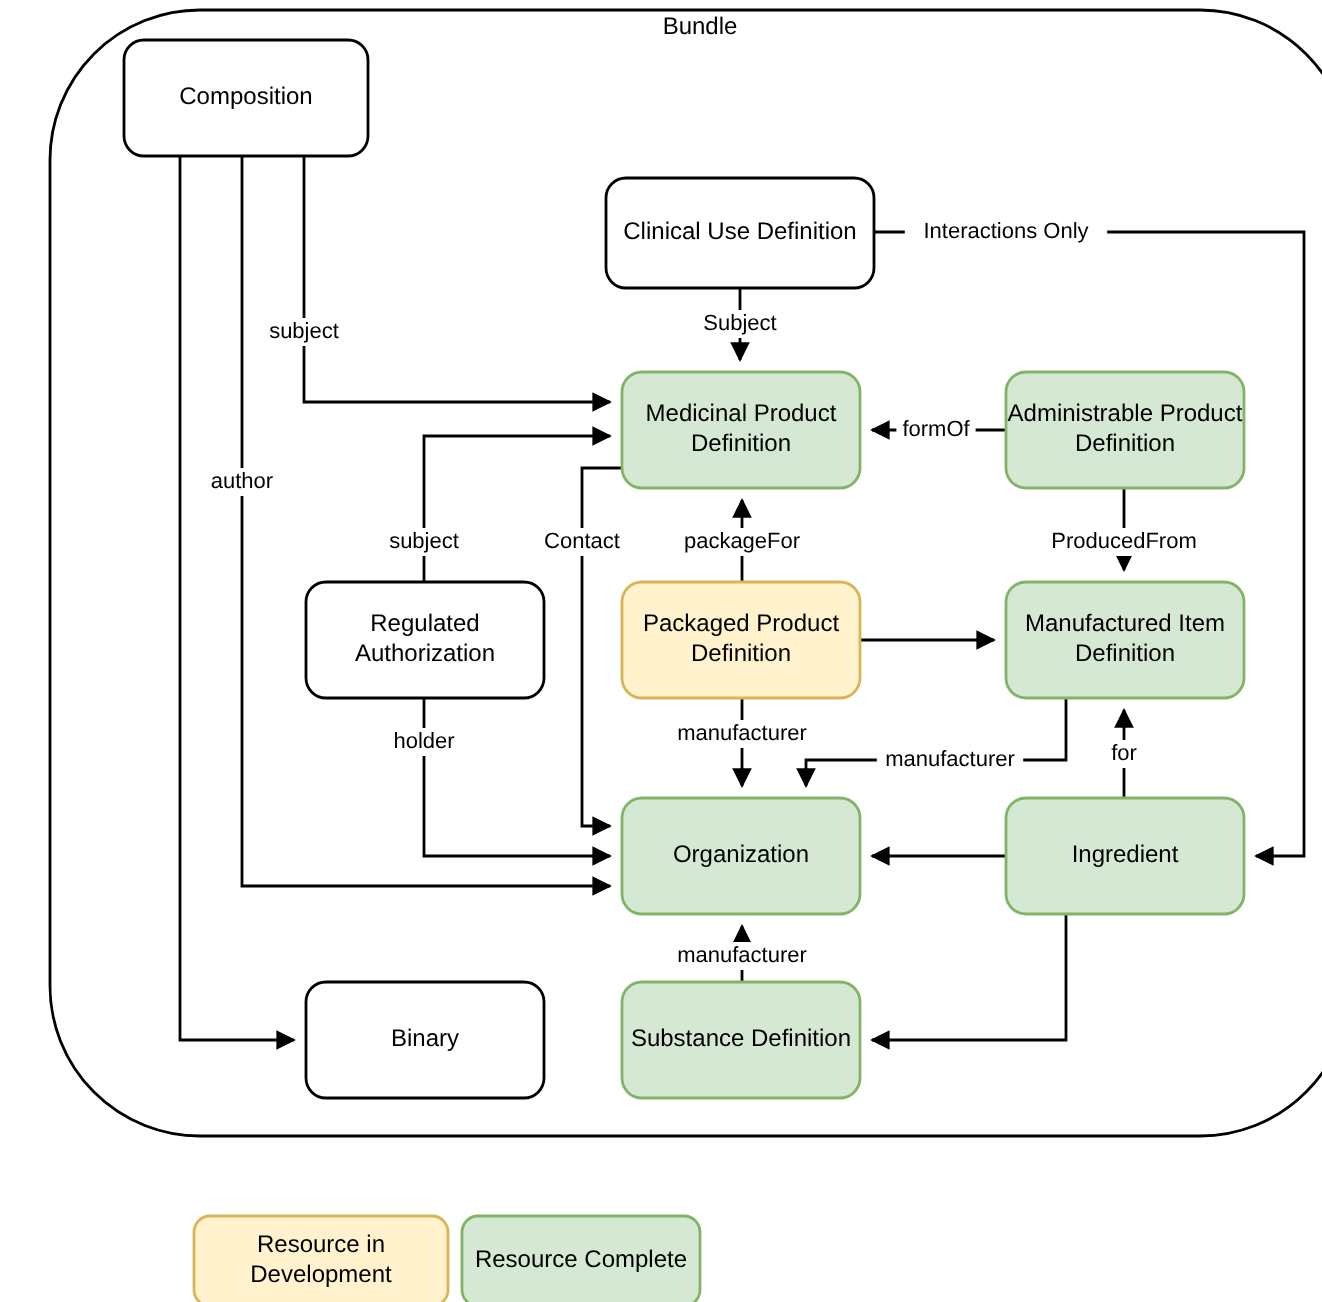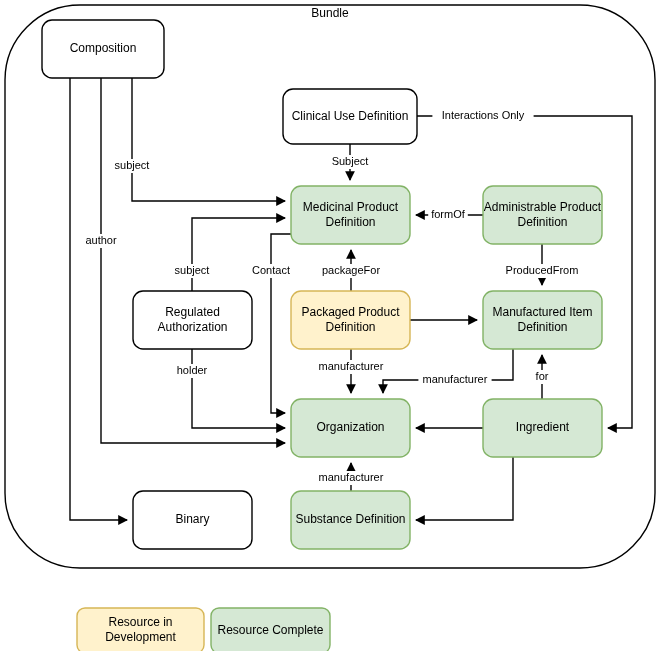--- a/index.html
+++ b/index.html
@@ -1,17 +1,17 @@
 <!DOCTYPE html>
 <html><head>
 <meta charset="utf-8">
 <style>
   html,body{margin:0;padding:0;background:#ffffff;}
   body{width:661px;height:651px;overflow:hidden;font-family:"Liberation Sans",sans-serif;}
-  #diagram{position:relative;width:585px;height:651px;}
+  #diagram{position:relative;width:585px;height:651px;margin-left:20px;}
   svg{display:block;}
   .node-text{font-family:"Liberation Sans",sans-serif;font-size:12px;fill:#000000;text-anchor:middle;dominant-baseline:middle;}
   .edge-label{font-family:"Liberation Sans",sans-serif;font-size:11px;fill:#000000;text-anchor:middle;dominant-baseline:middle;}
   .container-title{font-family:"Liberation Sans",sans-serif;font-size:12px;fill:#000000;text-anchor:middle;dominant-baseline:middle;}
   .edge-line{fill:none;stroke:#000000;stroke-width:1.4;}
   .node-rect{stroke-width:1.4;}
   .label-bg{fill:#ffffff;}
 </style>
 </head>
 <body>

